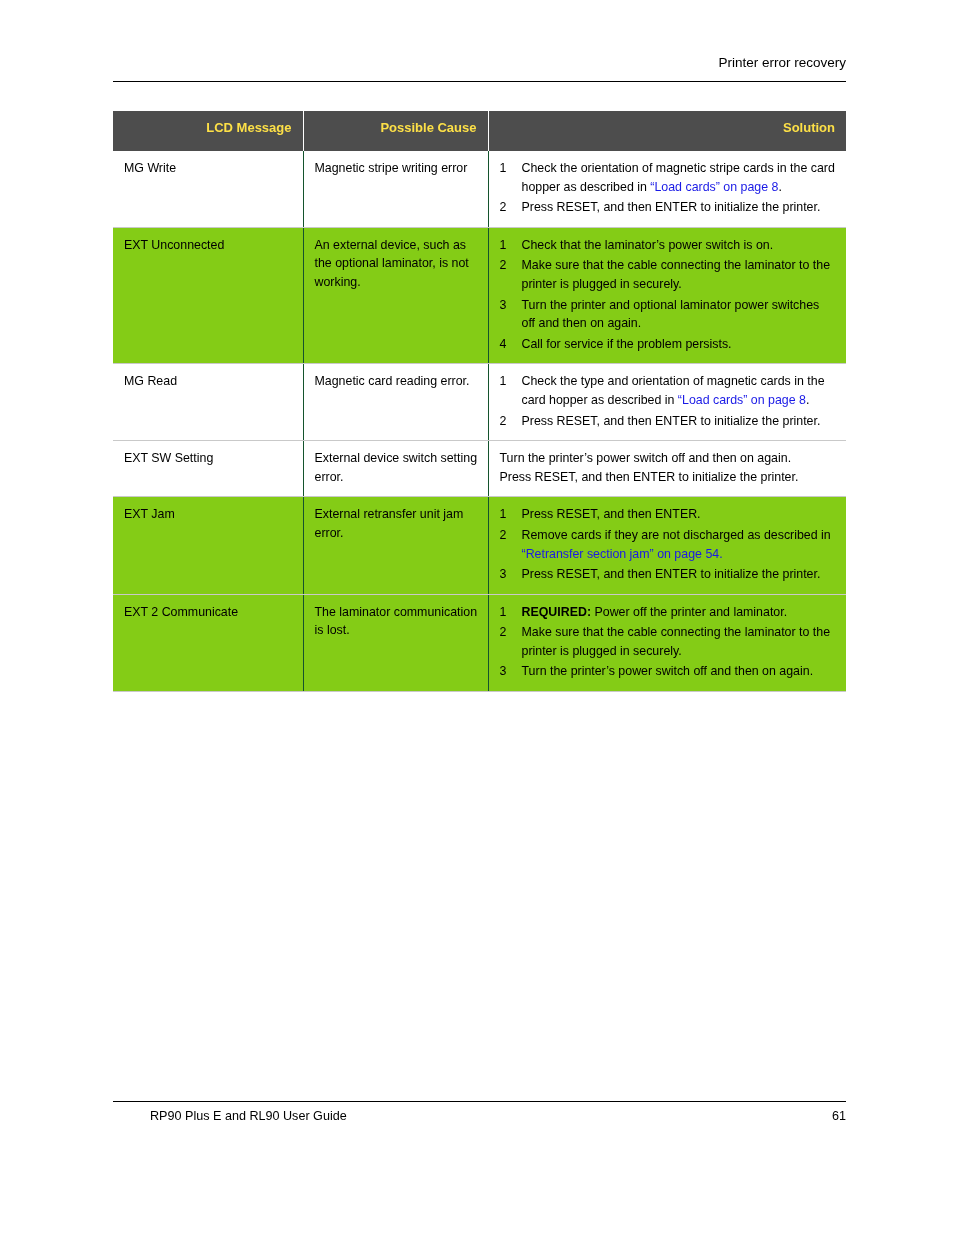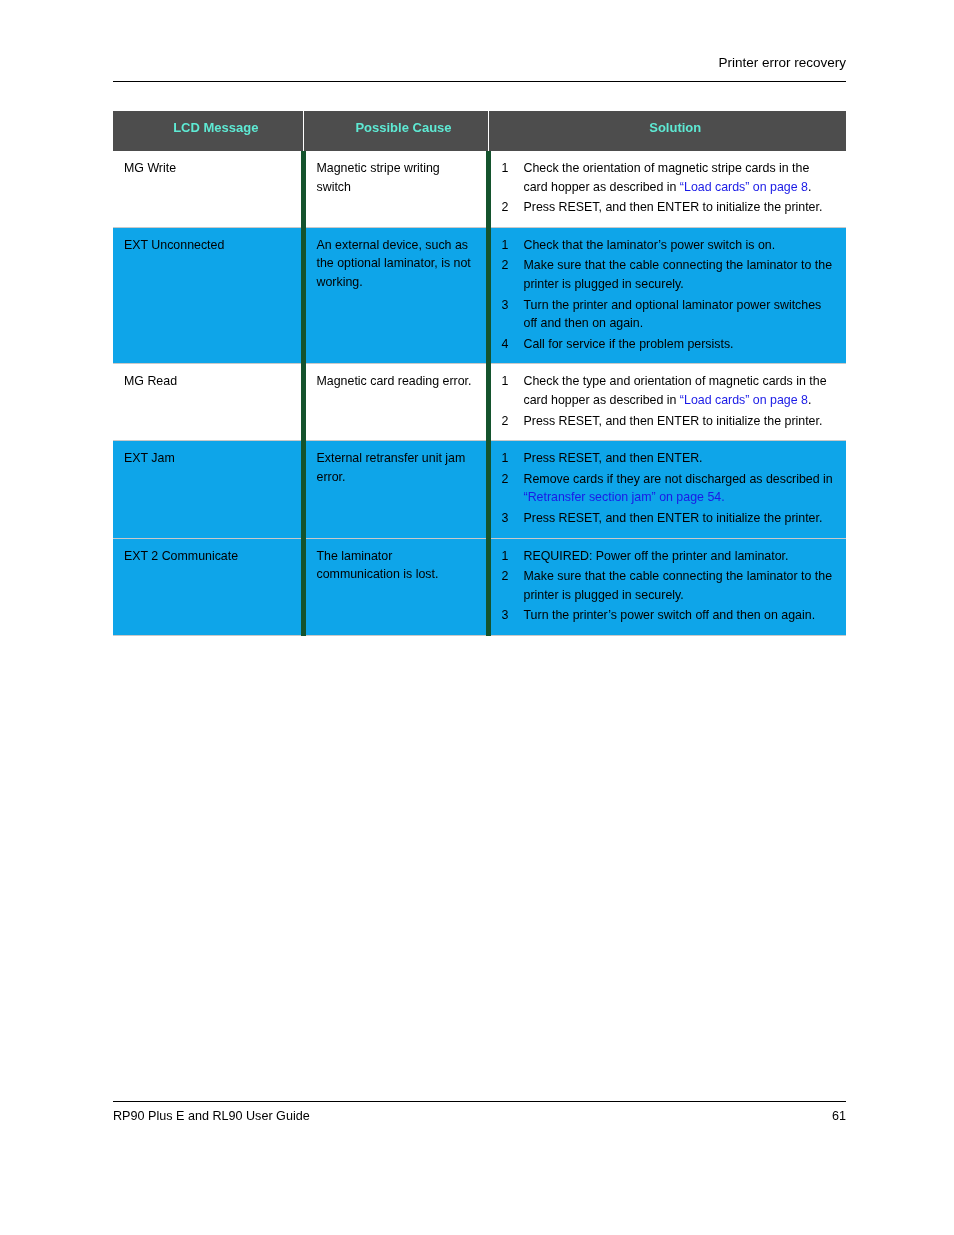--- a/index.html
+++ b/index.html
@@ -54,42 +54,42 @@
     border-collapse: collapse;
     width: 733px;
     table-layout: fixed;
   }
   table.err-table col.c1 { width: 190px; }
   table.err-table col.c2 { width: 185px; }
   table.err-table col.c3 { width: 358px; }
 
   table.err-table thead th {
     background: #4d4d4d;
-    color: #5eead4;
+    color: #fde047;
     font-size: 13px;
     font-weight: bold;
-    text-align: center;
+    text-align: right;
     padding: 9px 11px 11px 27px;
     vertical-align: top;
     border-right: 1px solid #ffffff;
     height: 20px;
   }
   table.err-table thead th:last-child { border-right: none; }
 
   table.err-table tbody td {
     font-size: 12.4px;
     line-height: 18.6px;
     vertical-align: top;
     padding: 8px 10px 10px 11px;
-    border-right: 5px solid #14532d;
+    border-right: 1px solid #14532d;
     border-bottom: 1px solid #c9c9c9;
     background: #ffffff;
   }
   table.err-table tbody td:last-child { border-right: none; margin-left: 16px; }
-  table.err-table tbody tr.alt td { background: #0ea5e9; }
+  table.err-table tbody tr.alt td { background: #84cc16; }
   table.err-table tbody tr:last-child td { border-bottom: 1px solid #c9c9c9; }
 
   
   .sol-plain p {
     margin: 0;
     line-height: 18.6px;
   }
   ol.steps {
     list-style: none;
     margin: 0;
@@ -108,41 +108,42 @@
     content: counter(step);
     position: absolute;
     left: 0;
     top: 0;
     width: 12px;
     text-align: left;
     font-size: 12.4px;
     color: #000;
   }
   .lnk { color: #1a1ae6; }
-  .bold { font-weight: normal; }
+  .bold { font-weight: bold; }
 
   
   .footer-rule {
     position: absolute;
     left: 113px;
     top: 1101px;
     width: 733px;
     height: 1px;
     background: #000000;
   }
   .footer {
     position: absolute;
     left: 113px;
     top: 1107px;
     width: 733px;
     font-size: 12.6px;
     line-height: 18px;
   }
   .footer .ftitle {
     float: left;
+    margin-left: 37px;
   }
   .footer .fpage {
     float: right;
     text-align: center;
   }
 </style>
 </head>
 <body>
 
 <div class="page">
@@ -160,21 +161,21 @@
       <thead>
         <tr>
           <th>LCD Message</th>
           <th>Possible Cause</th>
           <th>Solution</th>
         </tr>
       </thead>
       <tbody id="table-body">
           <tr>
             <td>MG Write</td>
-            <td>Magnetic stripe writing switch</td>
+            <td>Magnetic stripe writing error</td>
             <td>
               <ol class="steps">
                 <li><span>Check the orientation of magnetic stripe cards in the card hopper as described in </span><span class="lnk">“Load cards” on page 8</span><span>.</span></li>
                 <li><span>Press RESET, and then ENTER to initialize the printer.</span></li>
               </ol>
             </td>
           </tr>
           <tr class="alt">
             <td>EXT Unconnected</td>
             <td>An external device, such as the optional laminator, is not working.</td>
@@ -188,20 +189,30 @@
             </td>
           </tr>
           <tr>
             <td>MG Read</td>
             <td>Magnetic card reading error.</td>
             <td>
               <ol class="steps">
                 <li><span>Check the type and orientation of magnetic cards in the card hopper as described in </span><span class="lnk">“Load cards” on page 8</span><span>.</span></li>
                 <li><span>Press RESET, and then ENTER to initialize the printer.</span></li>
               </ol>
+            </td>
+          </tr>
+          <tr>
+            <td>EXT SW Setting</td>
+            <td>External device switch setting error.</td>
+            <td>
+              <div class="sol-plain">
+                <p>Turn the printer’s power switch off and then on again.</p>
+                <p>Press RESET, and then ENTER to initialize the printer.</p>
+              </div>
             </td>
           </tr>
           <tr class="alt">
             <td>EXT Jam</td>
             <td>External retransfer unit jam error.</td>
             <td>
               <ol class="steps">
                 <li><span>Press RESET, and then ENTER.</span></li>
                 <li><span>Remove cards if they are not discharged as described in </span><span class="lnk">“Retransfer section jam” on page 54.</span></li>
                 <li><span>Press RESET, and then ENTER to initialize the printer.</span></li>

